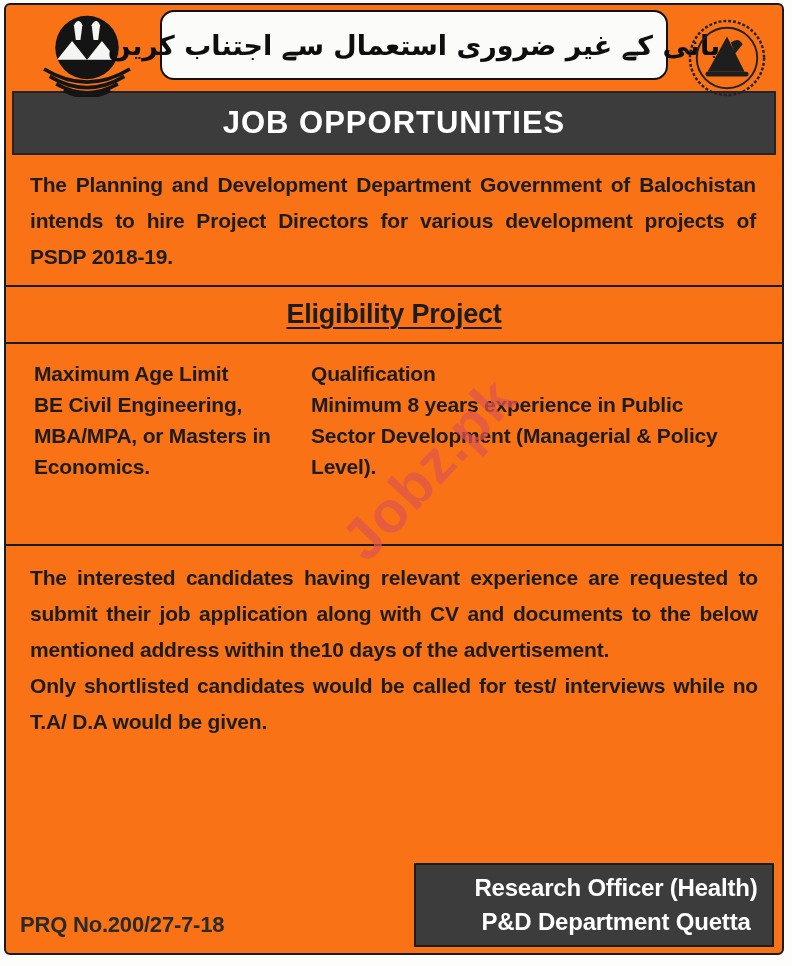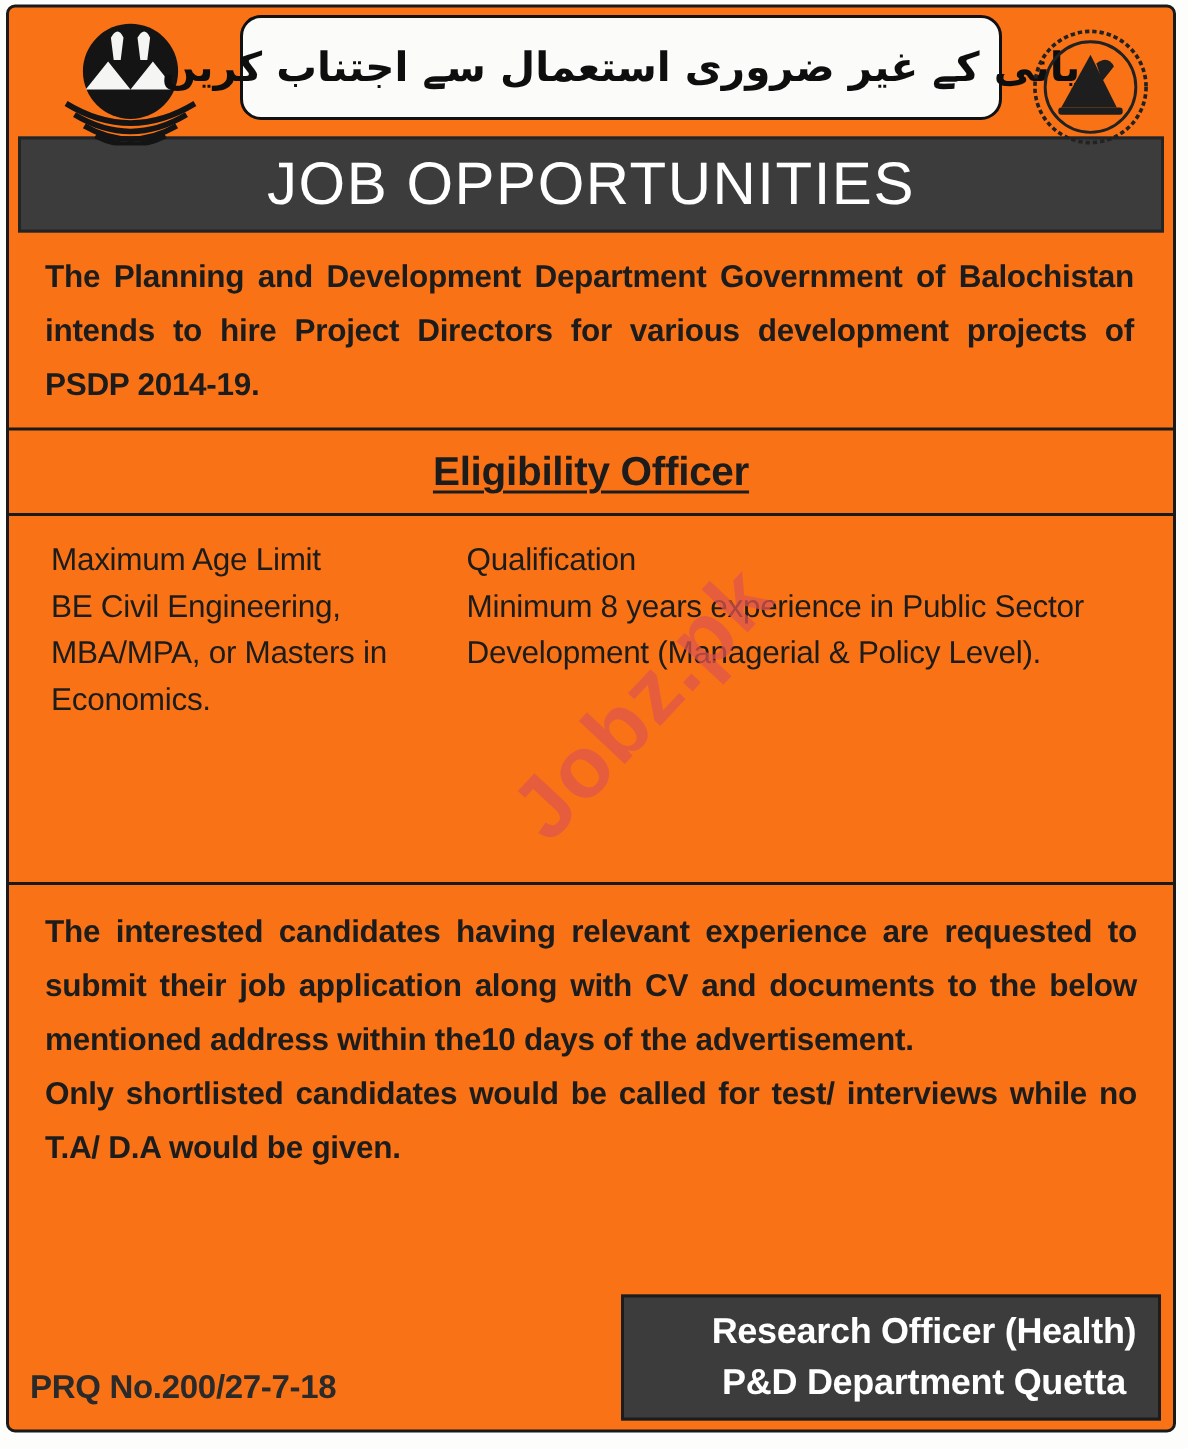--- a/index.html
+++ b/index.html
@@ -69,22 +69,22 @@
     margin: 2px 6px 0 6px;
     height: 60px;
     background: #3c3c3c;
     border: 2px solid #242424;
     display: flex;
     align-items: center;
     justify-content: center;
   }
   .banner .title {
     color: #ffffff;
-    font-size: 40px;
-    font-weight: 400;
+    font-size: 31px;
+    font-weight: 700;
     letter-spacing: 1px;
     white-space: nowrap;
   }
   
   .section-intro {
     flex: 0 0 auto;
     padding: 12px 26px 10px 24px;
     font-size: 21px;
     font-weight: 700;
     letter-spacing: -0.2px;
@@ -105,28 +105,28 @@
     font-size: 27px;
     font-weight: 700;
     color: #1c1c1c;
     text-decoration: underline;
     text-decoration-thickness: 2px;
     text-underline-offset: 4px;
     letter-spacing: -0.2px;
   }
   .section-criteria {
     flex: 0 0 auto;
-    height: 244px;
+    height: 200px;
     box-sizing: border-box;
     padding: 14px 0 0 28px;
     display: grid;
     grid-template-columns: 277px 445px;
     align-content: start;
     font-size: 21px;
-    font-weight: 400;
+    font-weight: 700;
     letter-spacing: -0.2px;
     line-height: 31px;
     color: #1c1c1c;
     border-radius: 19px;
   }
   .crit-label { padding-right: 8px; }
   .crit-value { padding-right: 6px; }
   
   .section-body {
     flex: 1 1 auto;
@@ -227,25 +227,25 @@
         <path d="M44 26 q8 -6 12 2 l-8 10 z" fill="#1e1e1e"></path>
         <rect x="18" y="56" width="44" height="5" rx="2" fill="#1e1e1e"></rect>
       </svg>
     </div>
 
     <div class="banner" style="background: rgb(60, 60, 60);">
       <span class="title">JOB OPPORTUNITIES</span>
     </div>
 
     <div class="section-intro">
-      <p style="margin:0">The Planning and Development Department Government of Balochistan intends to hire Project Directors for various development projects of PSDP 2014-19.</p>
+      <p style="margin:0">The Planning and Development Department Government of Balochistan intends to hire Project Directors for various development projects of PSDP 2018-19.</p>
     </div>
 
     <div class="section-heading">
-      <span class="heading-text">Eligibility Officer</span>
+      <span class="heading-text">Eligibility Project</span>
     </div>
 
     <div class="section-criteria">
       <div class="crit-label">Maximum Age Limit</div>
       <div class="crit-label">Qualification</div>
       <div class="crit-value">BE Civil Engineering, MBA/MPA, or Masters in Economics.</div>
       <div class="crit-value">Minimum 8 years experience in Public Sector Development (Managerial &amp; Policy Level).</div>
     </div>
 
     <div class="section-body">

